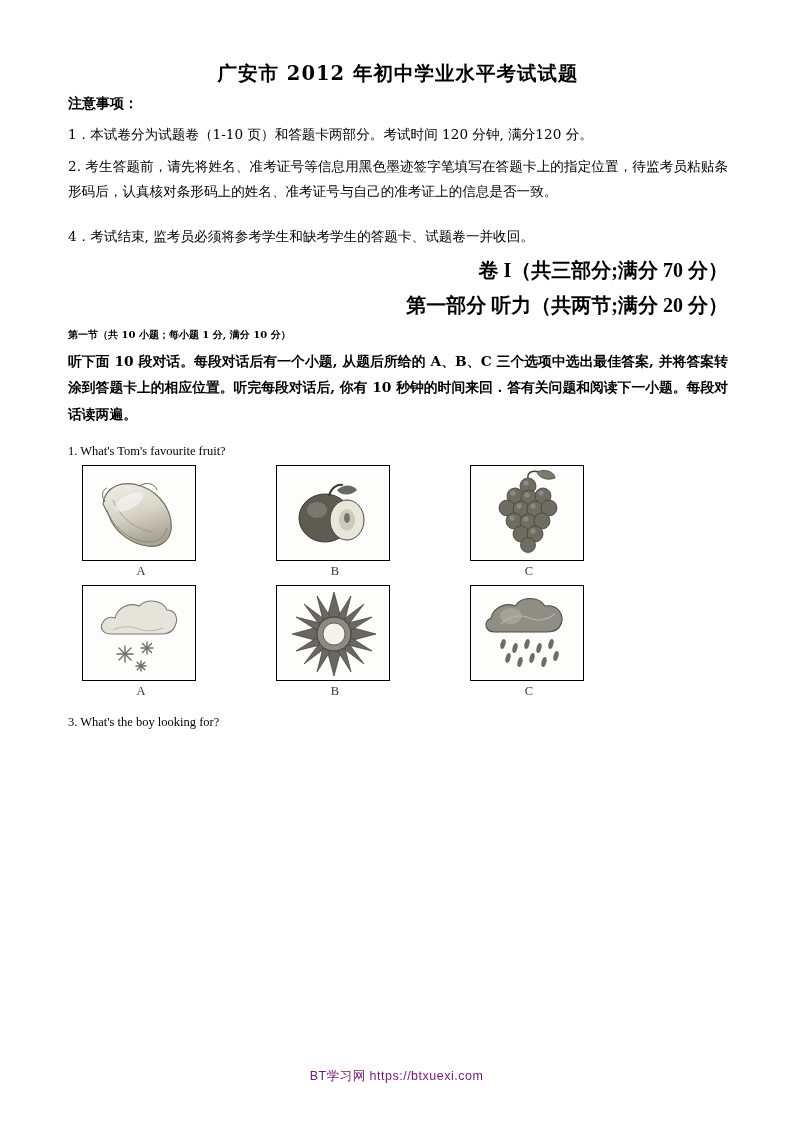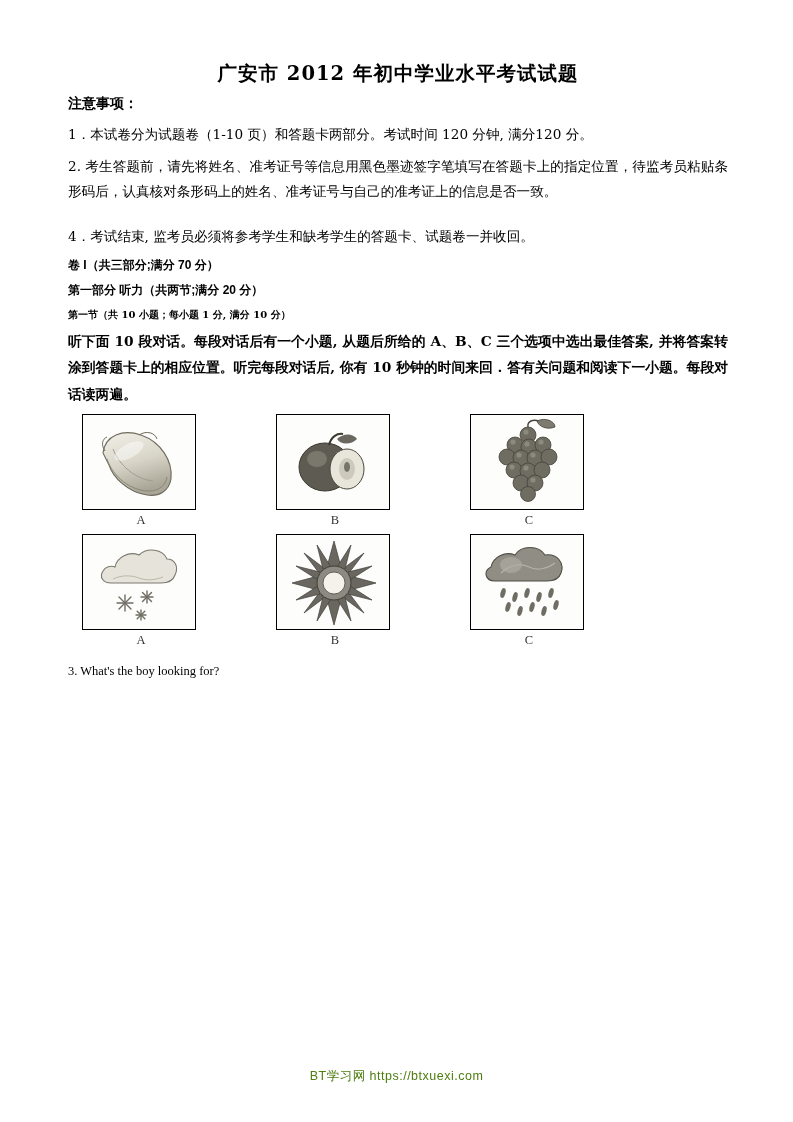--- a/index.html
+++ b/index.html
@@ -54,25 +54,25 @@
     font-weight: normal;
     line-height: 1.85;
     margin: 0 0 7px 0;
     text-align: justify;
     font-family: "DejaVu Serif", serif;
   }
   .notice-item.spaced {
     margin-top: 20px;
   }
   .center-line {
-    text-align: left;
-    font-size: 12px;
+    text-align: right;
+    font-size: 20px;
     font-weight: bold;
     margin: 5px 0 4px 0;
-    font-family: Liberation Sans, sans-serif;
+    font-family: Liberation Serif, serif;
   }
   .center-line.second {
     margin-top: 8px;
   }
   .section-line {
     font-size: 10px;
     font-weight: bold;
     margin: 9px 0 6px 0;
     font-family: "DejaVu Serif", serif;
   }
@@ -113,21 +113,21 @@
     font-family: "Liberation Serif", serif;
     color: #333;
   }
   .footer {
     position: absolute;
     left: 0;
     top: 1068px;
     width: 793px;
     text-align: center;
     font-size: 12.5px;
-    color: #4d7c0f;
+    color: #701a75;
     font-family: "Liberation Sans", sans-serif;
     letter-spacing: 0.5px;
   }
   svg { display: block; }
 </style>
 </head>
 <body>
 
 <div class="page">
   <div class="content">
@@ -140,20 +140,21 @@
     <p class="notice-item">2. 考生答题前，请先将姓名、准考证号等信息用黑色墨迹签字笔填写在答题卡上的指定位置，待监考员粘贴条形码后，认真核对条形码上的姓名、准考证号与自己的准考证上的信息是否一致。</p>
     <p class="notice-item spaced">4．考试结束, 监考员必须将参考学生和缺考学生的答题卡、试题卷一并收回。</p>
 
     <div class="center-line">卷 I（共三部分;满分 70 分）</div>
     <div class="center-line second">第一部分 听力（共两节;满分 20 分）</div>
 
     <div class="section-line">第一节（共 10 小题；每小题 1 分, 满分 10 分）</div>
 
     <p class="para">听下面 10 段对话。每段对话后有一个小题, 从题后所给的 A、B、C 三个选项中选出最佳答案, 并将答案转涂到答题卡上的相应位置。听完每段对话后, 你有 10 秒钟的时间来回 . 答有关问题和阅读下一小题。每段对话读两遍。</p>
 
+    <div class="q-text">1. What's Tom's favourite fruit?</div>
     <div class="opt-row">
 
       <div class="opt">
         <div class="opt-box">
           <svg width="114" height="96" viewBox="0 0 114 96">
             <defs>
               <linearGradient id="bgrad" x1="0" y1="0" x2="0.3" y2="1">
                 <stop offset="0%" stop-color="#f2f0e8"></stop>
                 <stop offset="55%" stop-color="#d8d5c8"></stop>
                 <stop offset="100%" stop-color="#a9a697"></stop>

